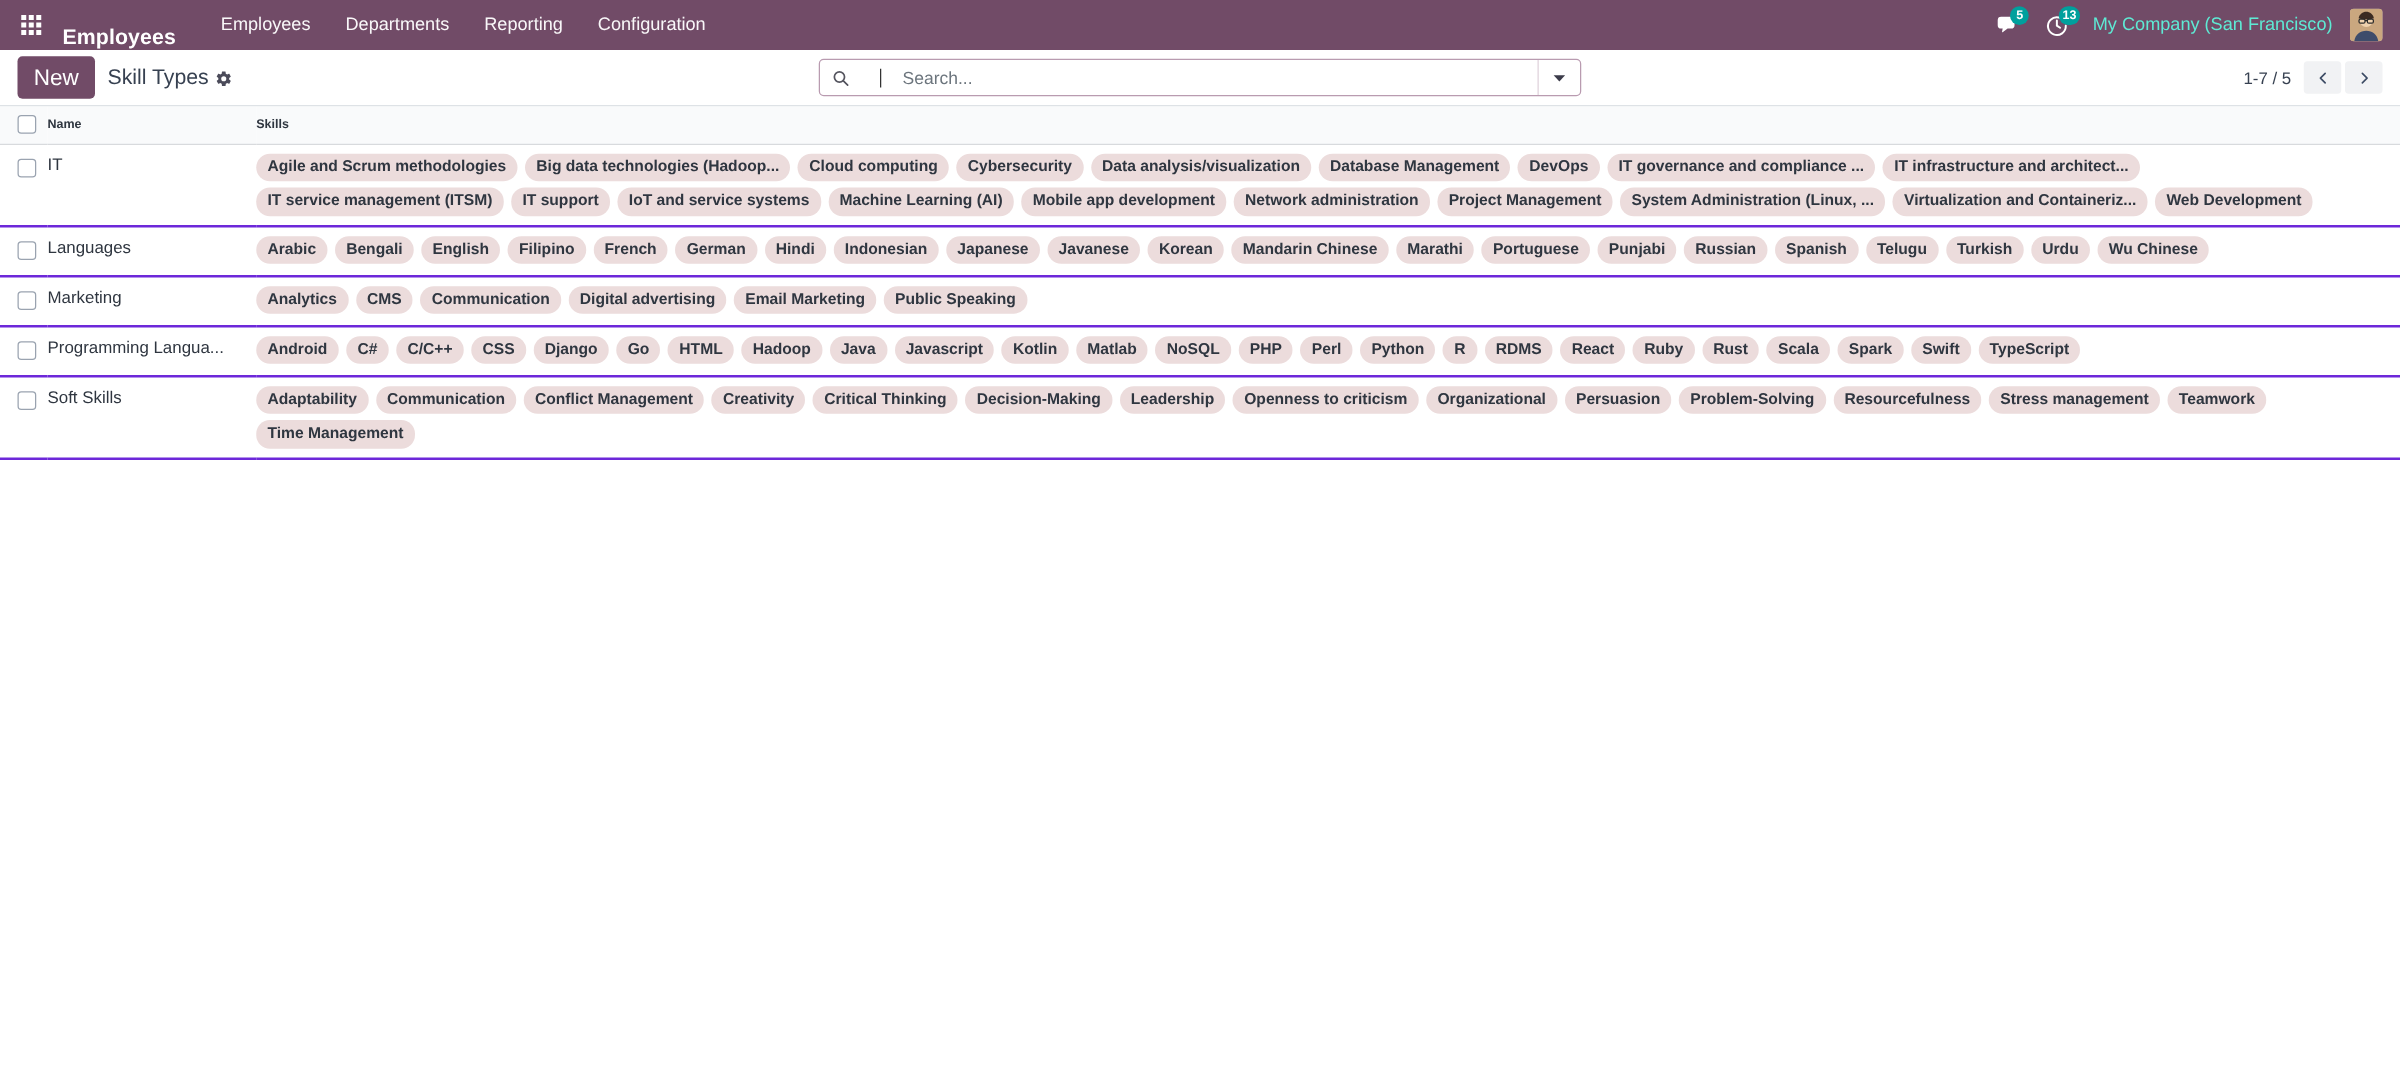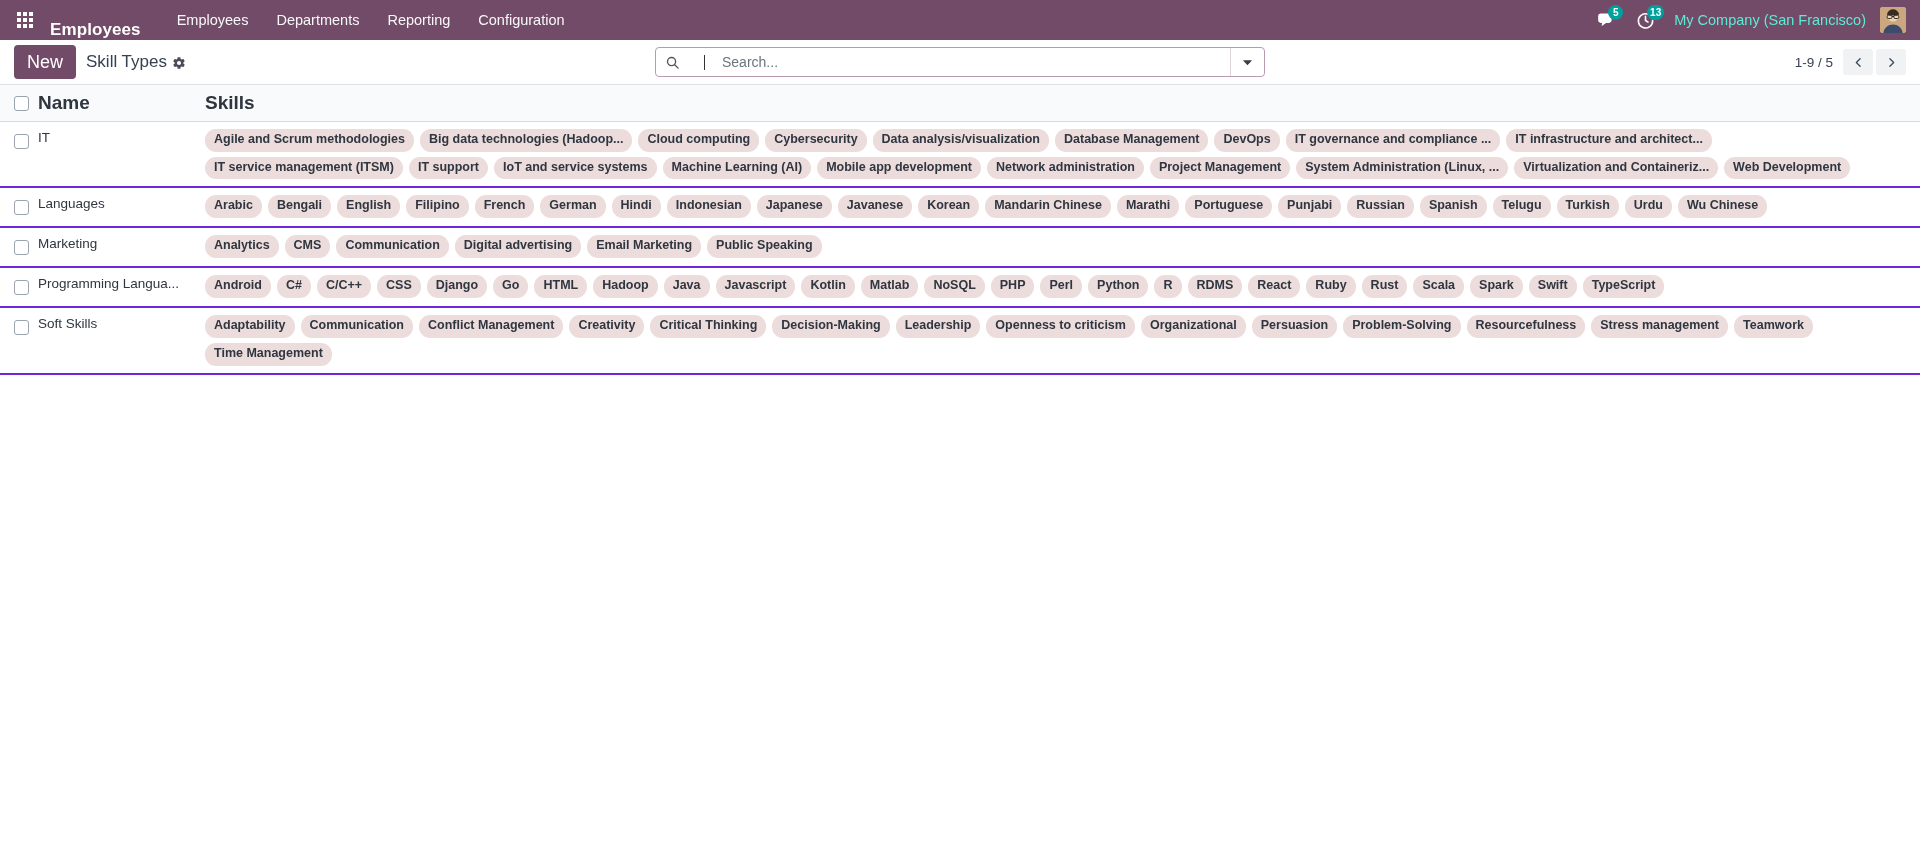--- a/index.html
+++ b/index.html
@@ -211,21 +211,21 @@
   
   .list-wrap { background: #ffffff; width: 100%; }
   table.o-list {
     width: 100%;
     border-collapse: collapse;
     table-layout: fixed;
   }
   table.o-list thead th {
     background: #f9fafb;
     border-bottom: 1px solid #d8dadd;
-    font-size: 19px;
+    font-size: 10px;
     font-weight: 700;
     color: #2f3640;
     text-align: left;
     padding: 7px 0;
     height: 30px;
     white-space: nowrap;
     margin-top: 48px;
   }
   th.col-check, td.col-check { width: 38px; padding-left: 14px !important; }
   th.col-name, td.col-name { width: 167px; }
@@ -367,21 +367,21 @@
       <input class="search-input" type="text" placeholder="Search..." style="">
       <span class="search-toggle">
         <svg width="11" height="11" viewBox="0 0 12 12" fill="#3b3b4a">
             <path d="M1 3.5h10L6 9z"></path>
           </svg>
       </span>
     </div>
   </div>
 
   <div class="cp-right">
-    <span class="pager-count">1-9 / 5</span>
+    <span class="pager-count">1-7 / 5</span>
     <div class="pager-group">
       <button class="pager-btn">
         <svg width="13" height="13" viewBox="0 0 24 24" fill="none" stroke="#3c4b64" stroke-width="2.4" stroke-linecap="round" stroke-linejoin="round">
             <path d="M15 5 8 12l7 7"></path>
           </svg>
       </button>
       <button class="pager-btn">
         <svg width="13" height="13" viewBox="0 0 24 24" fill="none" stroke="#3c4b64" stroke-width="2.4" stroke-linecap="round" stroke-linejoin="round">
             <path d="M9 5l7 7-7 7"></path>
           </svg>

